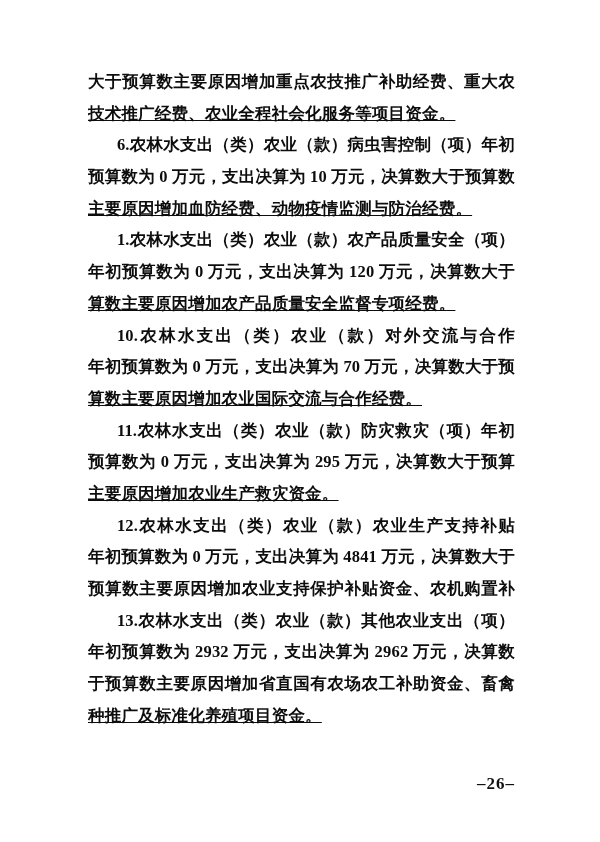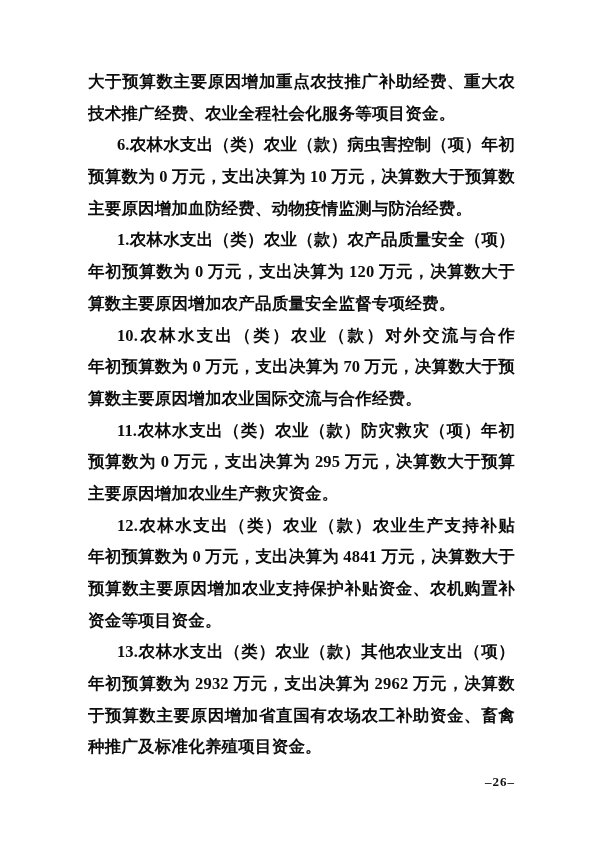--- a/index.html
+++ b/index.html
@@ -31,31 +31,32 @@
     overflow: hidden;
     text-align: justify;
     text-align-last: justify;
     text-justify: inter-character;
     white-space: normal;
     letter-spacing: 0.2px;
   }
   .line.end {
     text-align: right;
     text-align-last: left;
+    text-decoration: underline;
   }
   .line.indent {
     text-indent: 1.75em;
   }
   .page-number {
     position: absolute;
     top: 774px;
     left: 0;
     width: 515px;
     text-align: right;
-    font-size: 13px;
+    font-size: 17px;
     font-weight: 700;
     letter-spacing: 1px;
     color: #111111;
   }
 </style>
 </head>
 <body>
 
 <div class="page">
   <div class="text-block" id="text-block">
@@ -69,20 +70,19 @@
       <div class="line end">算数主要原因增加农产品质量安全监督专项经费。</div>
       <div class="line fill indent">10.农林水支出（类）农业（款）对外交流与合作（项）</div>
       <div class="line fill">年初预算数为 0 万元，支出决算为 70 万元，决算数大于预</div>
       <div class="line end">算数主要原因增加农业国际交流与合作经费。</div>
       <div class="line fill indent">11.农林水支出（类）农业（款）防灾救灾（项）年初</div>
       <div class="line fill">预算数为 0 万元，支出决算为 295 万元，决算数大于预算数</div>
       <div class="line end">主要原因增加农业生产救灾资金。</div>
       <div class="line fill indent">12.农林水支出（类）农业（款）农业生产支持补贴（项）</div>
       <div class="line fill">年初预算数为 0 万元，支出决算为 4841 万元，决算数大于</div>
       <div class="line fill">预算数主要原因增加农业支持保护补贴资金、农机购置补贴</div>
-      <div class="line end">资金等项目资金。</div>
       <div class="line fill indent">13.农林水支出（类）农业（款）其他农业支出（项）</div>
       <div class="line fill">年初预算数为 2932 万元，支出决算为 2962 万元，决算数大</div>
       <div class="line fill">于预算数主要原因增加省直国有农场农工补助资金、畜禽良</div>
       <div class="line end">种推广及标准化养殖项目资金。</div>
     </div>
   <div class="page-number">–26–</div>
 </div>
 
 </body></html>

